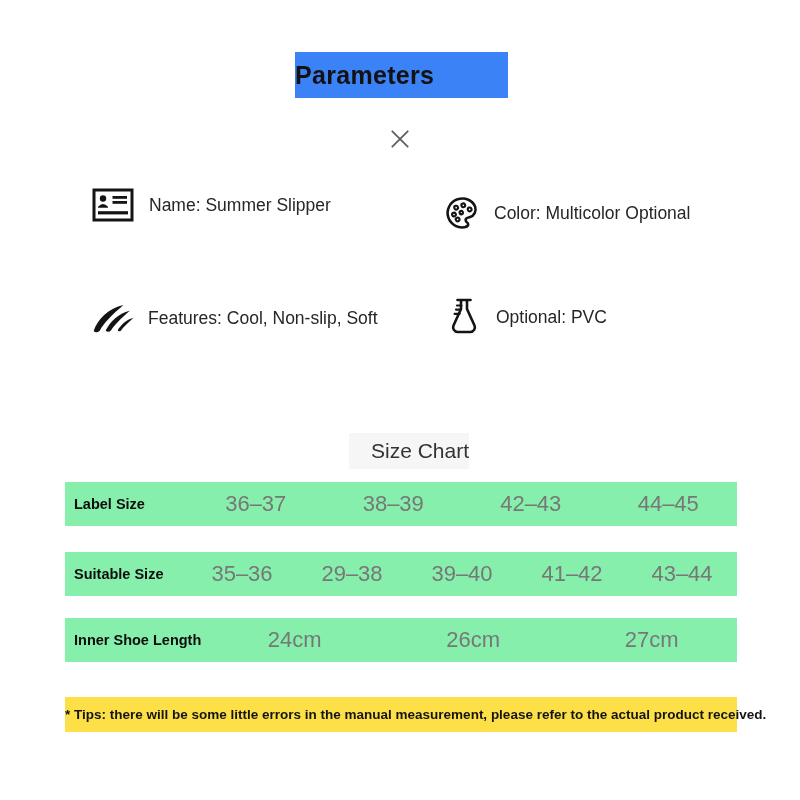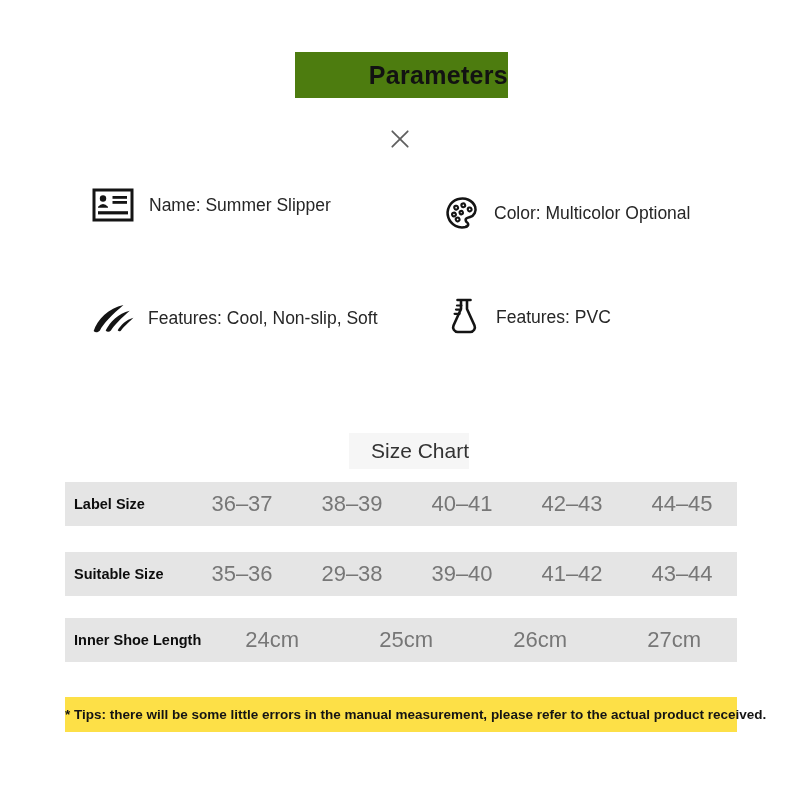--- a/index.html
+++ b/index.html
@@ -7,22 +7,22 @@
   body { font-family: "Liberation Sans", sans-serif; }
   .page {
     position: relative;
     width: 800px; height: 800px;
     background: #ffffff;
     overflow: hidden;
   }
   .title-box {
     position: absolute; left: 295px; top: 52px;
     width: 213px; height: 46px;
-    background: #4d7c0f;
-    text-align: right; line-height: 46px;
+    background: #3b82f6;
+    text-align: left; line-height: 46px;
     font-size: 25px; font-weight: bold; color: #121212;
     letter-spacing: 0.3px;
   }
   .close-btn {
     position: absolute; left: 389px; top: 128px;
     width: 22px; height: 22px; cursor: pointer;
   }
   .info-item { position: absolute; display: flex; align-items: center; }
   .info-item .icon-wrap { flex: 0 0 auto; display: inline-flex; }
   .info-item .info-text {
@@ -39,21 +39,21 @@
 
   .size-chart-title {
     position: absolute; left: 349px; top: 433px;
     width: 120px; height: 36px;
     background: #f6f6f6;
     text-align: right; line-height: 36px;
     font-size: 21px; color: #333333;
   }
   .size-row {
     position: absolute; left: 65px; width: 672px; height: 44px;
-    background: #e5e5e5;
+    background: #86efac;
     display: flex; align-items: center;
   }
   .size-row .row-label {
     flex: 0 0 122px; padding-left: 9px;
     font-size: 14.5px; font-weight: bold; color: #0d0d0d;
     white-space: nowrap;
   }
   .size-row .cell {
     flex: 1 1 0; text-align: center;
     font-size: 22px; color: #777777;
@@ -129,46 +129,44 @@
   <div class="info-item item-material">
     <span class="icon-wrap">
       <svg width="34" height="42" viewBox="0 0 34 40">
         <path d="M10.5 3 H23.5" fill="none" stroke="#141414" stroke-width="2.6" stroke-linecap="round"></path>
         <path d="M14 3.2 V12 L6.5 28.5 C5.2 31.6 7.4 35 10.7 35 H23.3 C26.6 35 28.8 31.6 27.5 28.5 L20 12 V3.2" fill="none" stroke="#141414" stroke-width="2.6" stroke-linejoin="round" stroke-linecap="round"></path>
         <path d="M10 8.5 H14.4" stroke="#141414" stroke-width="2.2" stroke-linecap="round"></path>
         <path d="M9 12.6 H13.6" stroke="#141414" stroke-width="2.2" stroke-linecap="round"></path>
         <path d="M7.6 16.8 H12.6" stroke="#141414" stroke-width="2.2" stroke-linecap="round"></path>
       </svg>
     </span>
-    <span class="info-text">Features: PVC</span>
+    <span class="info-text">Optional: PVC</span>
   </div>
 
   <div class="size-chart-title">Size Chart</div>
 
   <div class="size-row row-1">
     <div class="row-label">Label Size</div>
     <div class="cell">36–37</div>
     <div class="cell">38–39</div>
-    <div class="cell">40–41</div>
     <div class="cell">42–43</div>
     <div class="cell">44–45</div>
   </div>
 
   <div class="size-row row-2">
     <div class="row-label">Suitable Size</div>
     <div class="cell">35–36</div>
     <div class="cell">29–38</div>
     <div class="cell">39–40</div>
     <div class="cell">41–42</div>
     <div class="cell">43–44</div>
   </div>
 
   <div class="size-row row-3">
     <div class="row-label">Inner Shoe Length</div>
     <div class="cell">24cm</div>
-    <div class="cell">25cm</div>
     <div class="cell">26cm</div>
     <div class="cell">27cm</div>
   </div>
 
   <div class="tips-bar">* Tips: there will be some little errors in the manual measurement, please refer to the actual product received.</div>
 
 </div>
 
 </body></html>

